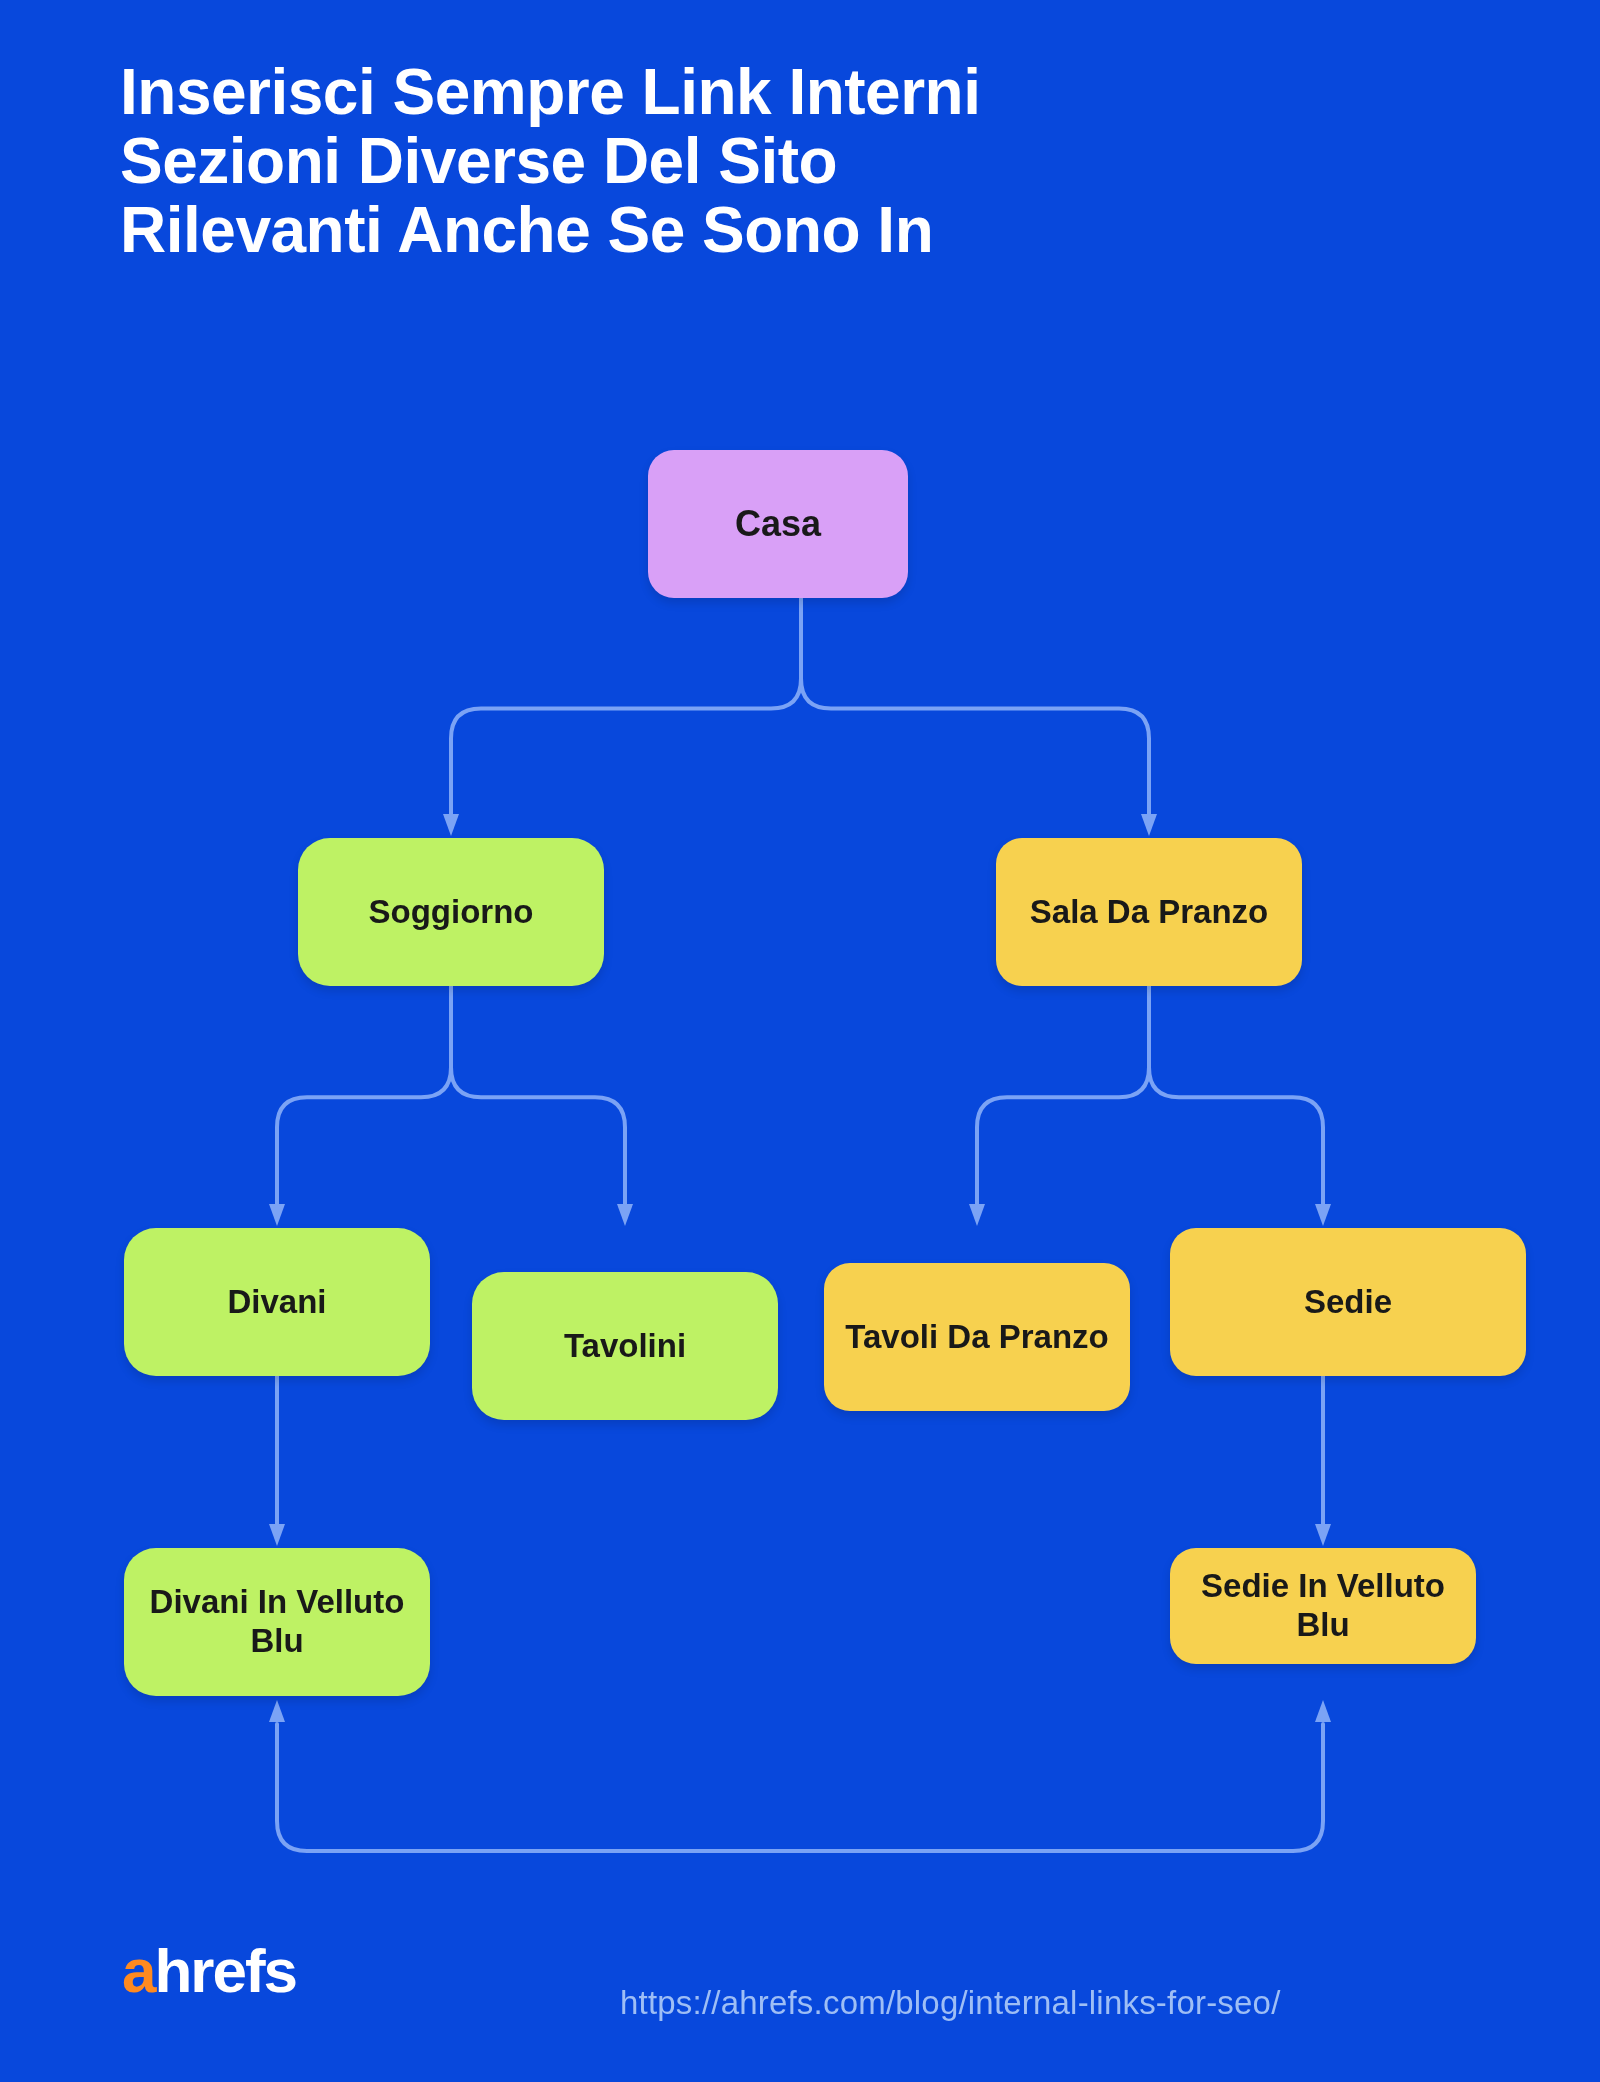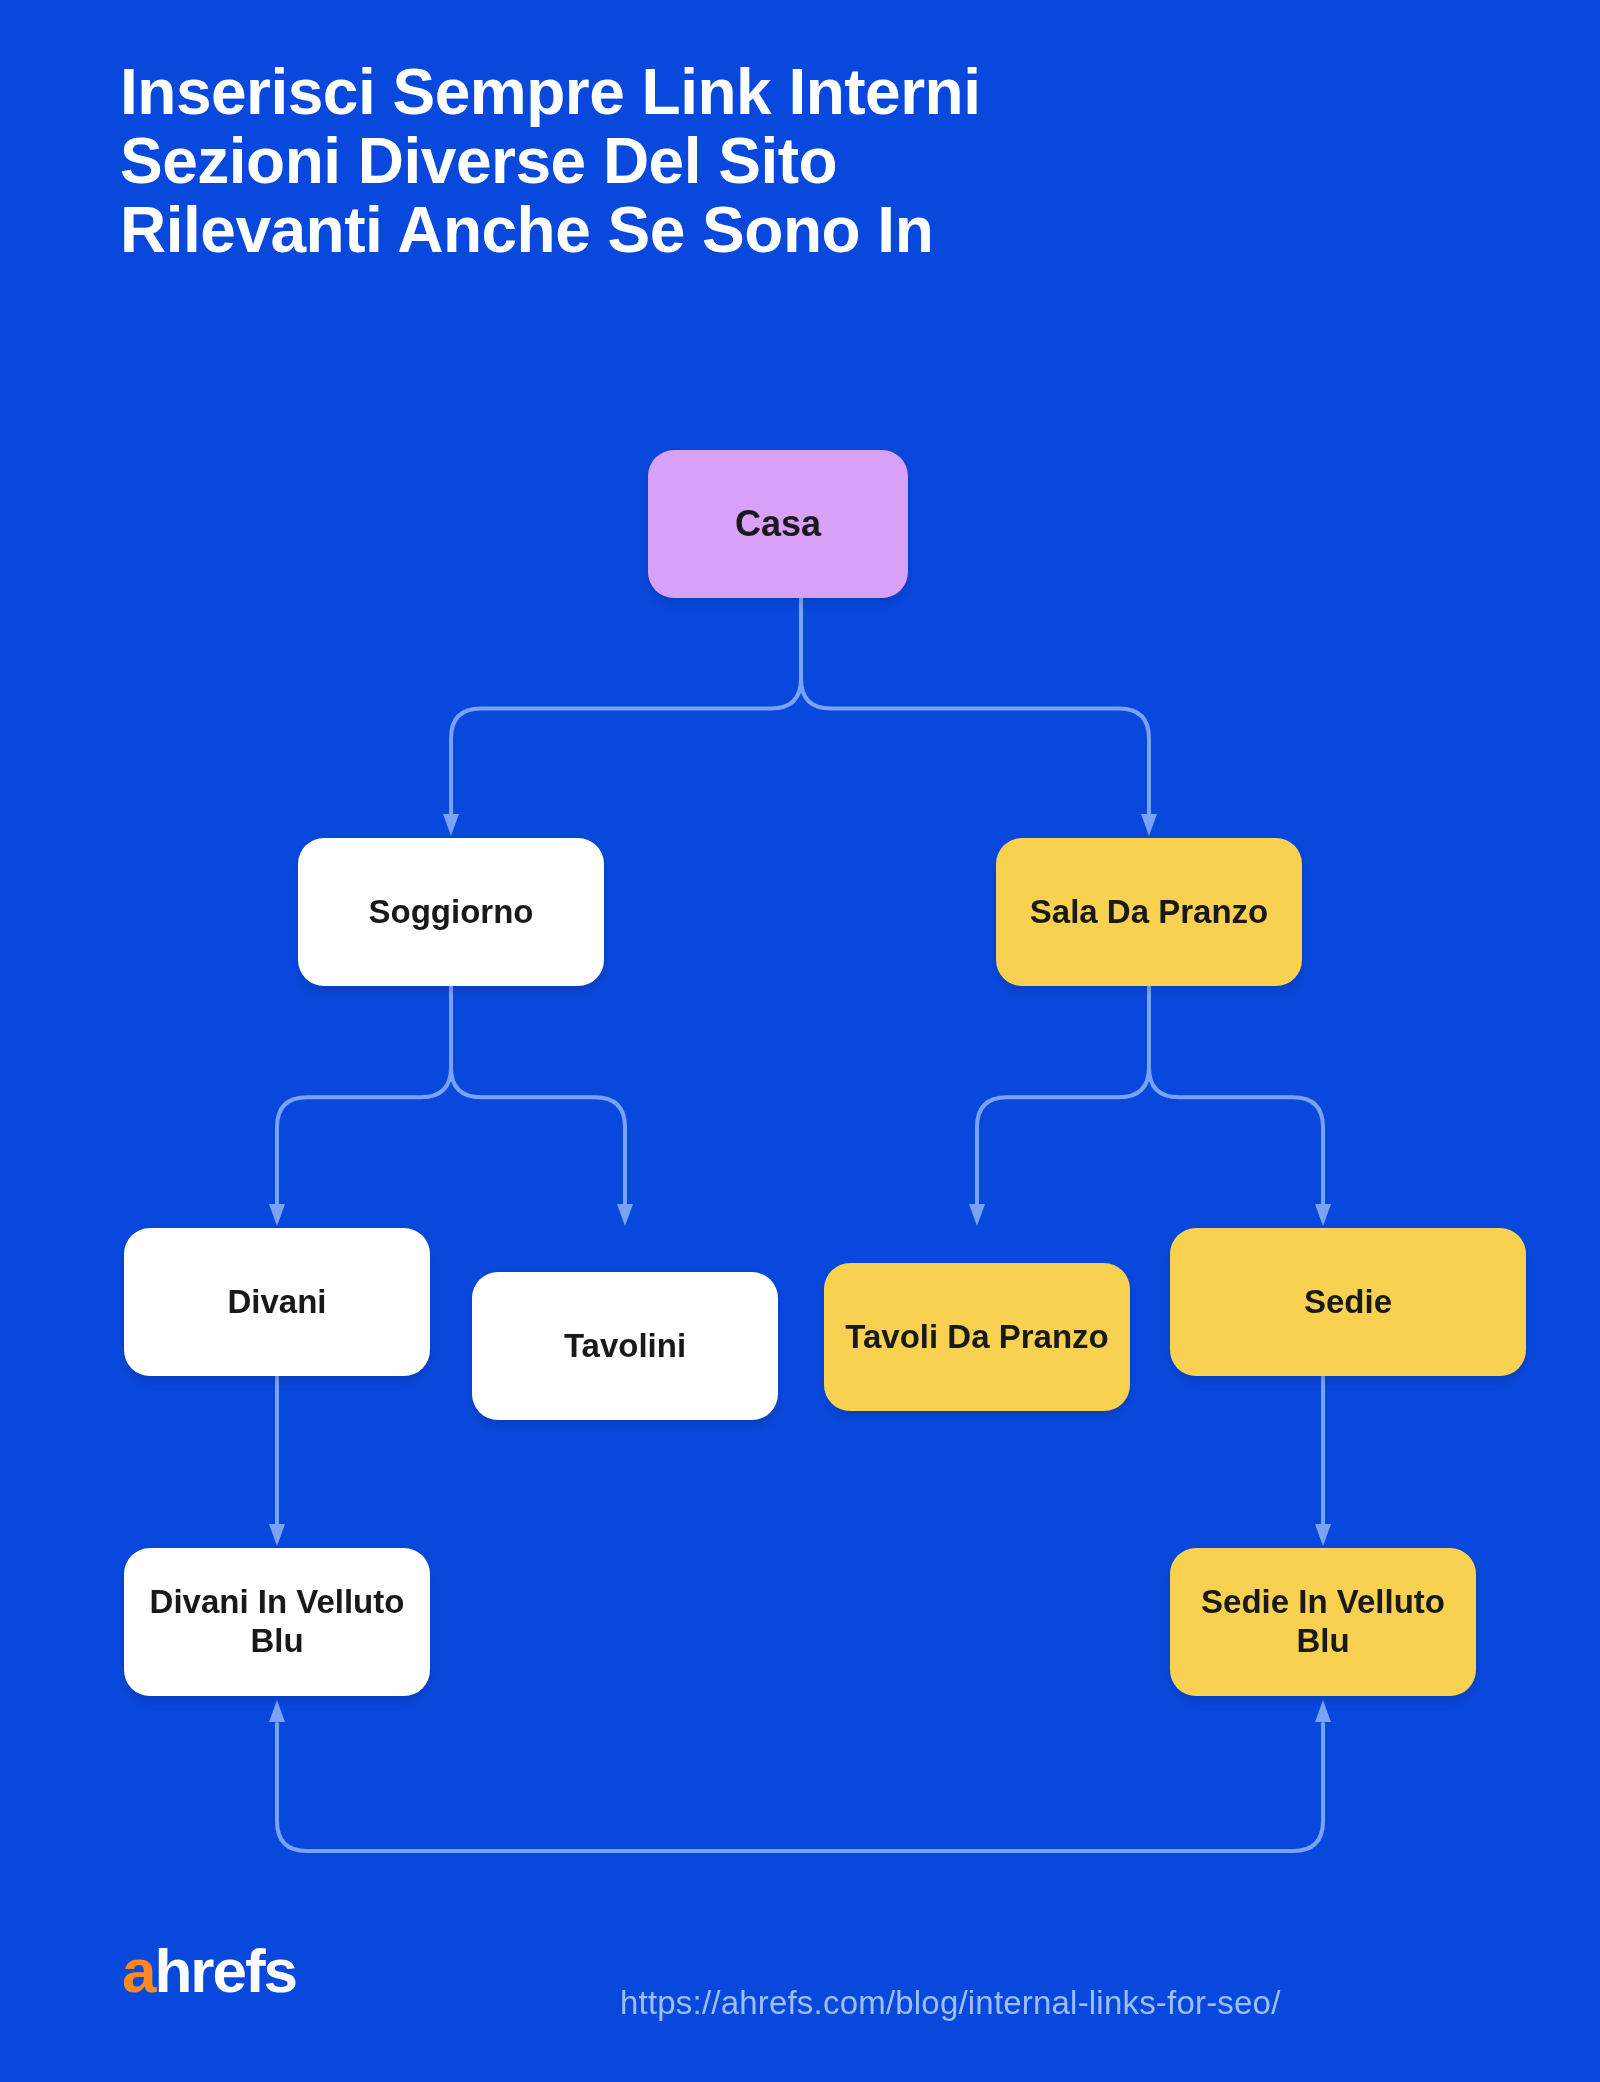--- a/index.html
+++ b/index.html
@@ -43,21 +43,21 @@
     justify-content:center;
     text-align:center;
     border-radius:26px;
     color:#191919;
     font-weight:bold;
     line-height:1.18;
     box-shadow:0 5px 10px rgba(0,0,0,0.13);
     padding:6px 10px;
   }
   .node.root   { background:#D9A0F7; }
-  .node.green  { background:#ffffff; }
+  .node.green  { background:#bef264;border-radius:32px; }
   .node.yellow { background:#F7D14F; }
 
   
   #footer-logo {
     position:absolute;
     left:122px; top:1940px;
     font-size:62px;
     font-weight:bold;
     letter-spacing:-2px;
     line-height:1;
@@ -135,21 +135,21 @@
       </div>
       <div class="node yellow" style="left: 824px; top: 1263px; width: 306px; height: 148px; font-size: 33px;">
         <span>Tavoli Da Pranzo</span>
       </div>
       <div class="node yellow" style="left: 1170px; top: 1228px; width: 356px; height: 148px; font-size: 33px;">
         <span>Sedie</span>
       </div>
       <div class="node green" style="left: 124px; top: 1548px; width: 306px; height: 148px; font-size: 33px;">
         <span>Divani In Velluto Blu</span>
       </div>
-      <div class="node yellow" style="left: 1170px; top: 1548px; width: 306px; height: 148px; font-size: 33px;">
+      <div class="node yellow" style="left: 1170px; top: 1548px; width: 306px; height: 116px; font-size: 33px;">
         <span>Sedie In Velluto Blu</span>
       </div>
     </div>
 
   <div id="footer-logo"><span class="mark">a</span><span>hrefs</span></div>
   <div id="footer-url">https://ahrefs.com/blog/internal-links-for-seo/</div>
 
 </div>
 
 </body></html>

